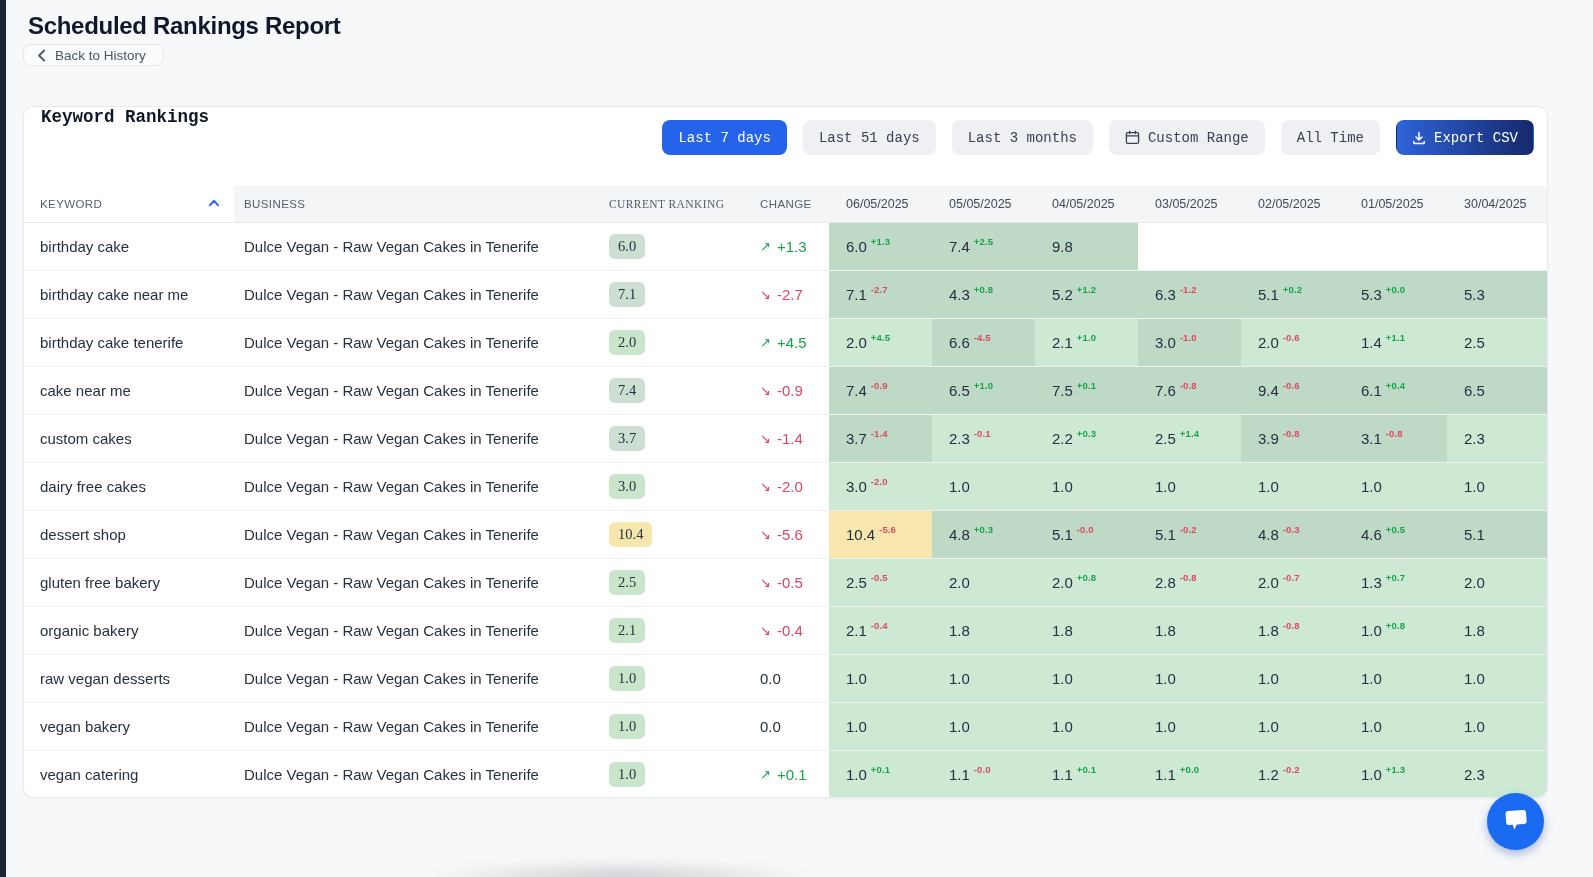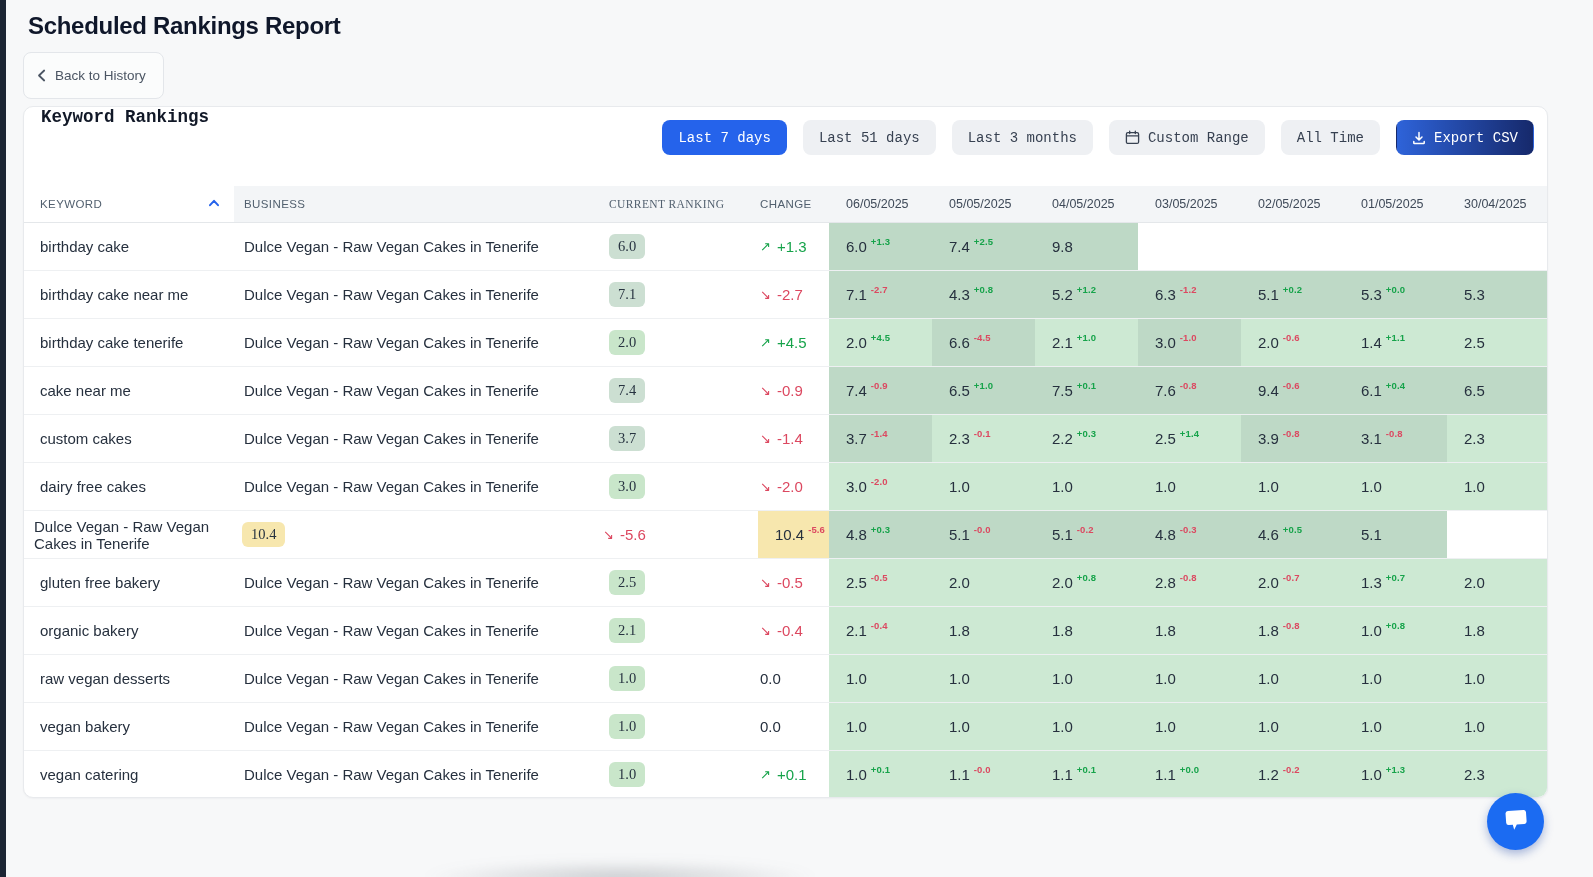--- a/index.html
+++ b/index.html
@@ -6,21 +6,21 @@
   html,body { width:1593px; height:877px; overflow:hidden; }
   body {
     font-family:"Liberation Sans","DejaVu Sans",sans-serif;
     background:#f7f8f9; position:relative; color:#1f2937;
   }
   .sidebar-strip { position:absolute; left:0; top:0; width:6px; height:877px; background:var(--sidebar-dark); }
 
   .page-title { position:absolute; left:28px; top:12px; font-size:24px; font-weight:700; color:#0f172a; letter-spacing:-.3px; }
 
   .back-btn {
-    position:absolute; left:23px; top:52px; height:47px; padding:0 17px 0 13px;
+    position:absolute; left:23px; top:44px; height:22px; padding:0 17px 0 13px;
     display:inline-flex; align-items:center; gap:9px;
     background:#fbfcfc; border:1px solid #e3e6ea; border-radius:8px;
     font-size:13.5px; color:#4b5563; cursor:pointer;
   }
   .back-btn svg { display:block; }
 
   .card {
     position:absolute; left:23px; top:106px; width:1525px; height:692px;
     background:#fff; border:1px solid #e8eaed; border-radius:10px;
     overflow:hidden; box-shadow:0 1px 2px rgba(16,24,40,.04);
@@ -398,20 +398,21 @@
           <span>1.0</span>
         </div>
         <div class="cell pad-date dcell light">
           <span>1.0</span>
         </div>
         <div class="cell pad-date dcell light">
           <span>1.0</span>
         </div>
       </div>
       <div class="t-row t-grid">
+        <div class="cell pad-kw">dessert shop</div>
         <div class="cell pad-biz">Dulce Vegan - Raw Vegan Cakes in Tenerife</div>
         <div class="cell pad-cur">
           <span class="badge yellow">10.4</span>
         </div>
         <div class="cell pad-chg">
           <span class="chg down">
             <span class="arrow">↘</span>
             <span>-5.6</span>
           </span>
         </div>

